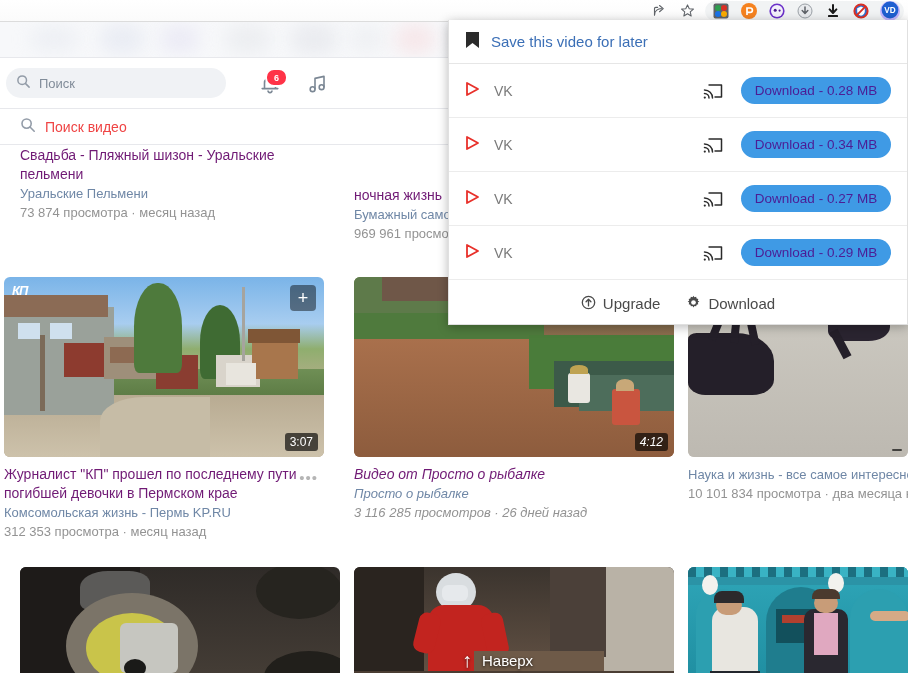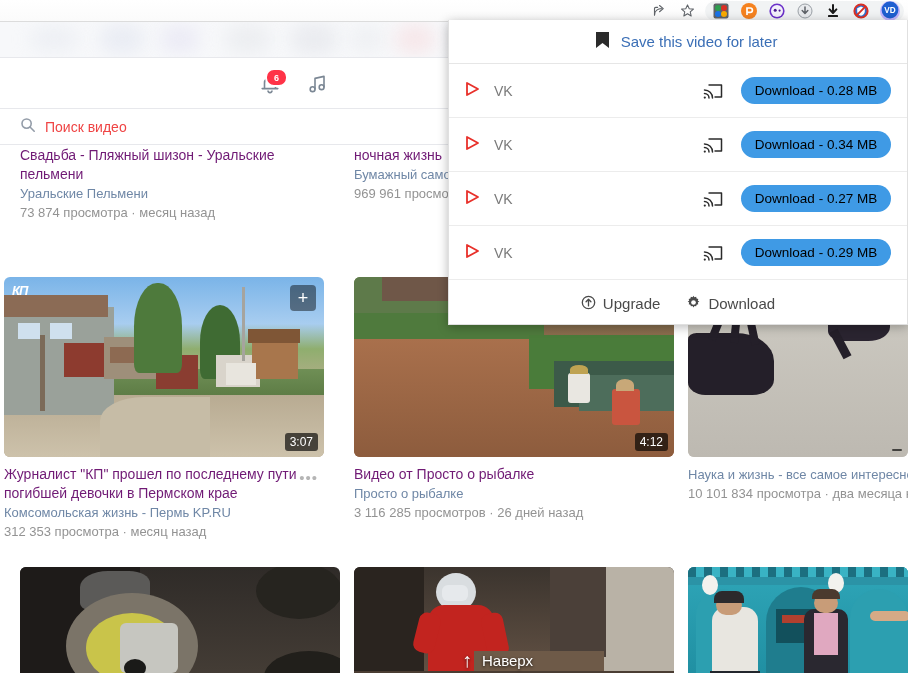--- a/index.html
+++ b/index.html
@@ -133,31 +133,31 @@
   .popup {
     position:absolute; left:448px; top:20px; width:460px; height:305px;
     background:#ffffff;
     box-shadow: 0 2px 10px rgba(0,0,0,.28);
     border: 1px solid #e0e0e0; border-top:none;
     box-sizing:border-box;
     z-index: 50;
   }
   .popup-head {
     height:44px; display:flex; align-items:center; padding-left:16px;
-    border-bottom:1px solid #e6e6e6; box-sizing:border-box;justify-content:center;
+    border-bottom:1px solid #e6e6e6; box-sizing:border-box;
   }
   .popup-head .label { color:#3b6fb6; font-size:15px; margin-left:11px; }
   .dl-row {
     height:54px; display:flex; align-items:center; padding:0 16px;
     border-bottom:1px solid #ececec; box-sizing:border-box;
   }
   .dl-site { color:#7a7a7a; font-size:14px; margin-left:14px; flex:1; }
   .cast-ic { margin-right:18px; display:flex; align-items:center; }
   .dl-btn {
-    background:#3f9ae5; color:#000000; font-size:13.5px;
+    background:#3f9ae5; color:#4c1d95; font-size:13.5px;
     border:none; border-radius:16px; height:27px; min-width:150px;
     display:flex; align-items:center; justify-content:center;
     cursor:pointer;
   }
   .popup-foot {
     height:47px; display:flex; align-items:center; justify-content:center; gap:26px;
   }
   .foot-item { display:flex; align-items:center; gap:7px; color:#4a4a4a; font-size:15px; cursor:pointer; }
 </style>
 </head>
@@ -239,20 +239,29 @@
       <div class="blurblob" style="left:100px;top:2px;width:44px;height:30px;background:#dfe3ef;"></div>
       <div class="blurblob" style="left:160px;top:3px;width:40px;height:28px;background:#e3e1f2;"></div>
       <div class="blurblob" style="left:225px;top:2px;width:46px;height:30px;background:#e4e6ea;"></div>
       <div class="blurblob" style="left:290px;top:1px;width:48px;height:32px;background:#e0e2e8;"></div>
       <div class="blurblob" style="left:350px;top:4px;width:34px;height:26px;background:#e8eaee;"></div>
       <div class="blurblob" style="left:395px;top:2px;width:40px;height:30px;background:#f6dadd;"></div>
       <div class="blurblob" style="left:450px;top:4px;width:36px;height:26px;background:#e8eaee;"></div>
     </div>
 
     <div class="vk-header">
+      <div class="vk-search">
+        <span>
+          <svg width="15" height="15" viewBox="0 0 16 16" fill="none" stroke="#939ca8" stroke-width="1.6">
+            <circle cx="6.6" cy="6.6" r="4.6"></circle>
+              <line x1="10" y1="10" x2="14" y2="14" stroke-linecap="round"></line>
+          </svg>
+        </span>
+        <span class="ph">Поиск</span>
+      </div>
 
       <div class="bell-wrap">
         <svg width="24" height="24" viewBox="0 0 24 24" fill="none" stroke="#7b8794" stroke-width="1.6" stroke-linejoin="round">
           <path d="M6.5 16.5 V11 a5.5 5.5 0 0 1 11 0 v5.5"></path>
           <line x1="4.2" y1="16.6" x2="19.8" y2="16.6" stroke-linecap="round"></line>
           <path d="M10 18.6 a2 2 0 0 0 4 0"></path>
         </svg>
         <span class="badge">6</span>
       </div>
 
@@ -280,21 +289,21 @@
       <div class="row" style="top:0;height:76px;">
         <div class="card" style="left:20px;top:0;">
           <div class="meta" style="padding-top:0;">
             <div class="v-title">Свадьба - Пляжный шизон - Уральские пельмени</div>
             <div class="v-owner">Уральские Пельмени</div>
             <div class="v-stats">73 874 просмотра · месяц назад</div>
           </div>
         </div>
         <div class="card" style="left:354px;top:0;width:120px;overflow:hidden;">
           <div class="meta" style="padding-top:0;">
-            <div class="v-title" style="white-space:nowrap;">ночная жизнь</div>
+            <div class="v-title" style="white-space:nowrap;margin-top:40px;">ночная жизнь</div>
             <div class="v-owner" style="white-space:nowrap;">Бумажный само</div>
             <div class="v-stats" style="white-space:nowrap;">969 961 просмо</div>
           </div>
         </div>
         <div class="card" style="left:890px;top:0;width:18px;overflow:hidden;">
           <div class="meta" style="padding-top:0;">
             <div class="v-title" style="white-space:nowrap;">у.</div>
           </div>
         </div>
       </div>
@@ -327,21 +336,21 @@
             <div class="duration">3:07</div>
           </div>
           <div class="meta">
             <div class="dots">•••</div>
             <div class="v-title">Журналист "КП" прошел по последнему пути погибшей девочки в Пермском крае</div>
             <div class="v-owner">Комсомольская жизнь - Пермь KP.RU</div>
             <div class="v-stats">312 353 просмотра · месяц назад</div>
           </div>
         </div>
 
-        <div class="card" style="left:354px;top:0;">
+        <div class="card" style="left:354px;top:0;font-style:italic;">
           <div class="thumb" style="background:linear-gradient(#6f8b50 0%,#7d6a4c 22%,#a8704e 55%,#9a6546 100%);">
             <div style="position:absolute;left:0;top:0;width:150px;height:42px;background:#5e7a4a;"></div>
             <div style="position:absolute;left:28px;top:0;width:90px;height:24px;background:#6f5748;"></div>
             <div style="position:absolute;left:0;top:36px;width:190px;height:44px;background:#4f7a3d;"></div>
             <div style="position:absolute;left:0;top:62px;width:320px;height:118px;background:linear-gradient(#a9704c,#8d5c3d);"></div>
             <div style="position:absolute;left:175px;top:58px;width:145px;height:54px;background:#4a7c3a;"></div>
             <div style="position:absolute;left:200px;top:84px;width:120px;height:46px;background:#3c5a49;"></div>
             <div style="position:absolute;left:225px;top:98px;width:95px;height:36px;background:#4d6d5b;"></div>
             <div style="position:absolute;left:214px;top:96px;width:22px;height:30px;background:#e9e7e1;border-radius:3px;"></div>
             <div style="position:absolute;left:216px;top:88px;width:18px;height:9px;background:#bfa352;border-radius:50% 50% 0 0;"></div>

